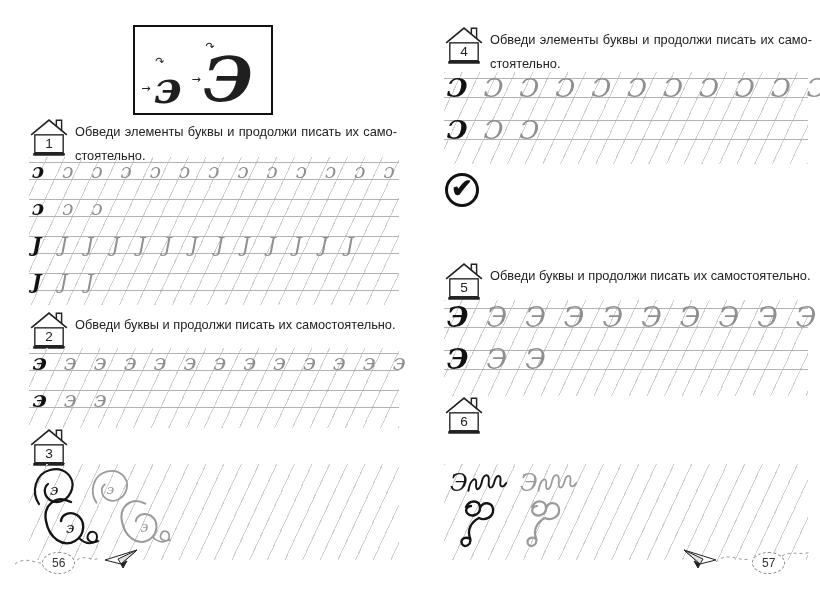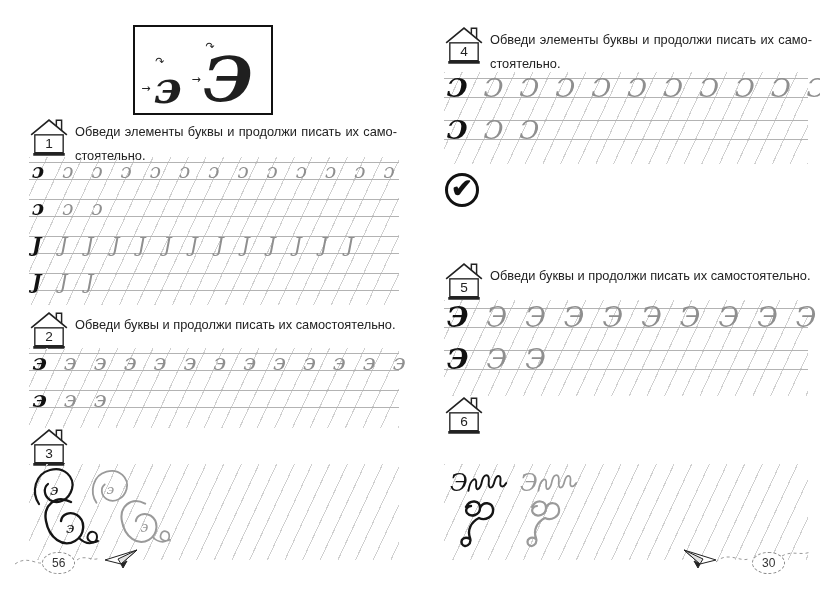--- a/index.html
+++ b/index.html
@@ -333,16 +333,16 @@
 
     <svg class="plane flip" style="left:252px;top:548px;" viewBox="0 0 36 22">
       <path d="M2 12 L34 2 L18 16 Z" fill="#fff" stroke="#222" stroke-width="1"></path>
       <path d="M34 2 L15 11 L18 16 Z" fill="#e4e4e4" stroke="#222" stroke-width="1"></path>
       <path d="M18 16 L20 20 L24 13 Z" fill="#222" stroke="#222" stroke-width="1"></path>
     </svg>
     <svg class="trail" style="left:286px;top:546px;" width="94" height="34" viewBox="0 0 94 34">
       <path d="M0 16 C12 4 26 18 34 12"></path>
       <path d="M66 10 C76 4 86 10 94 6"></path>
     </svg>
-    <div class="page-badge" style="left:322px;top:552px;">30</div>
+    <div class="page-badge" style="left:322px;top:552px;">57</div>
   </div>
 
 </div>
 
 </body></html>

